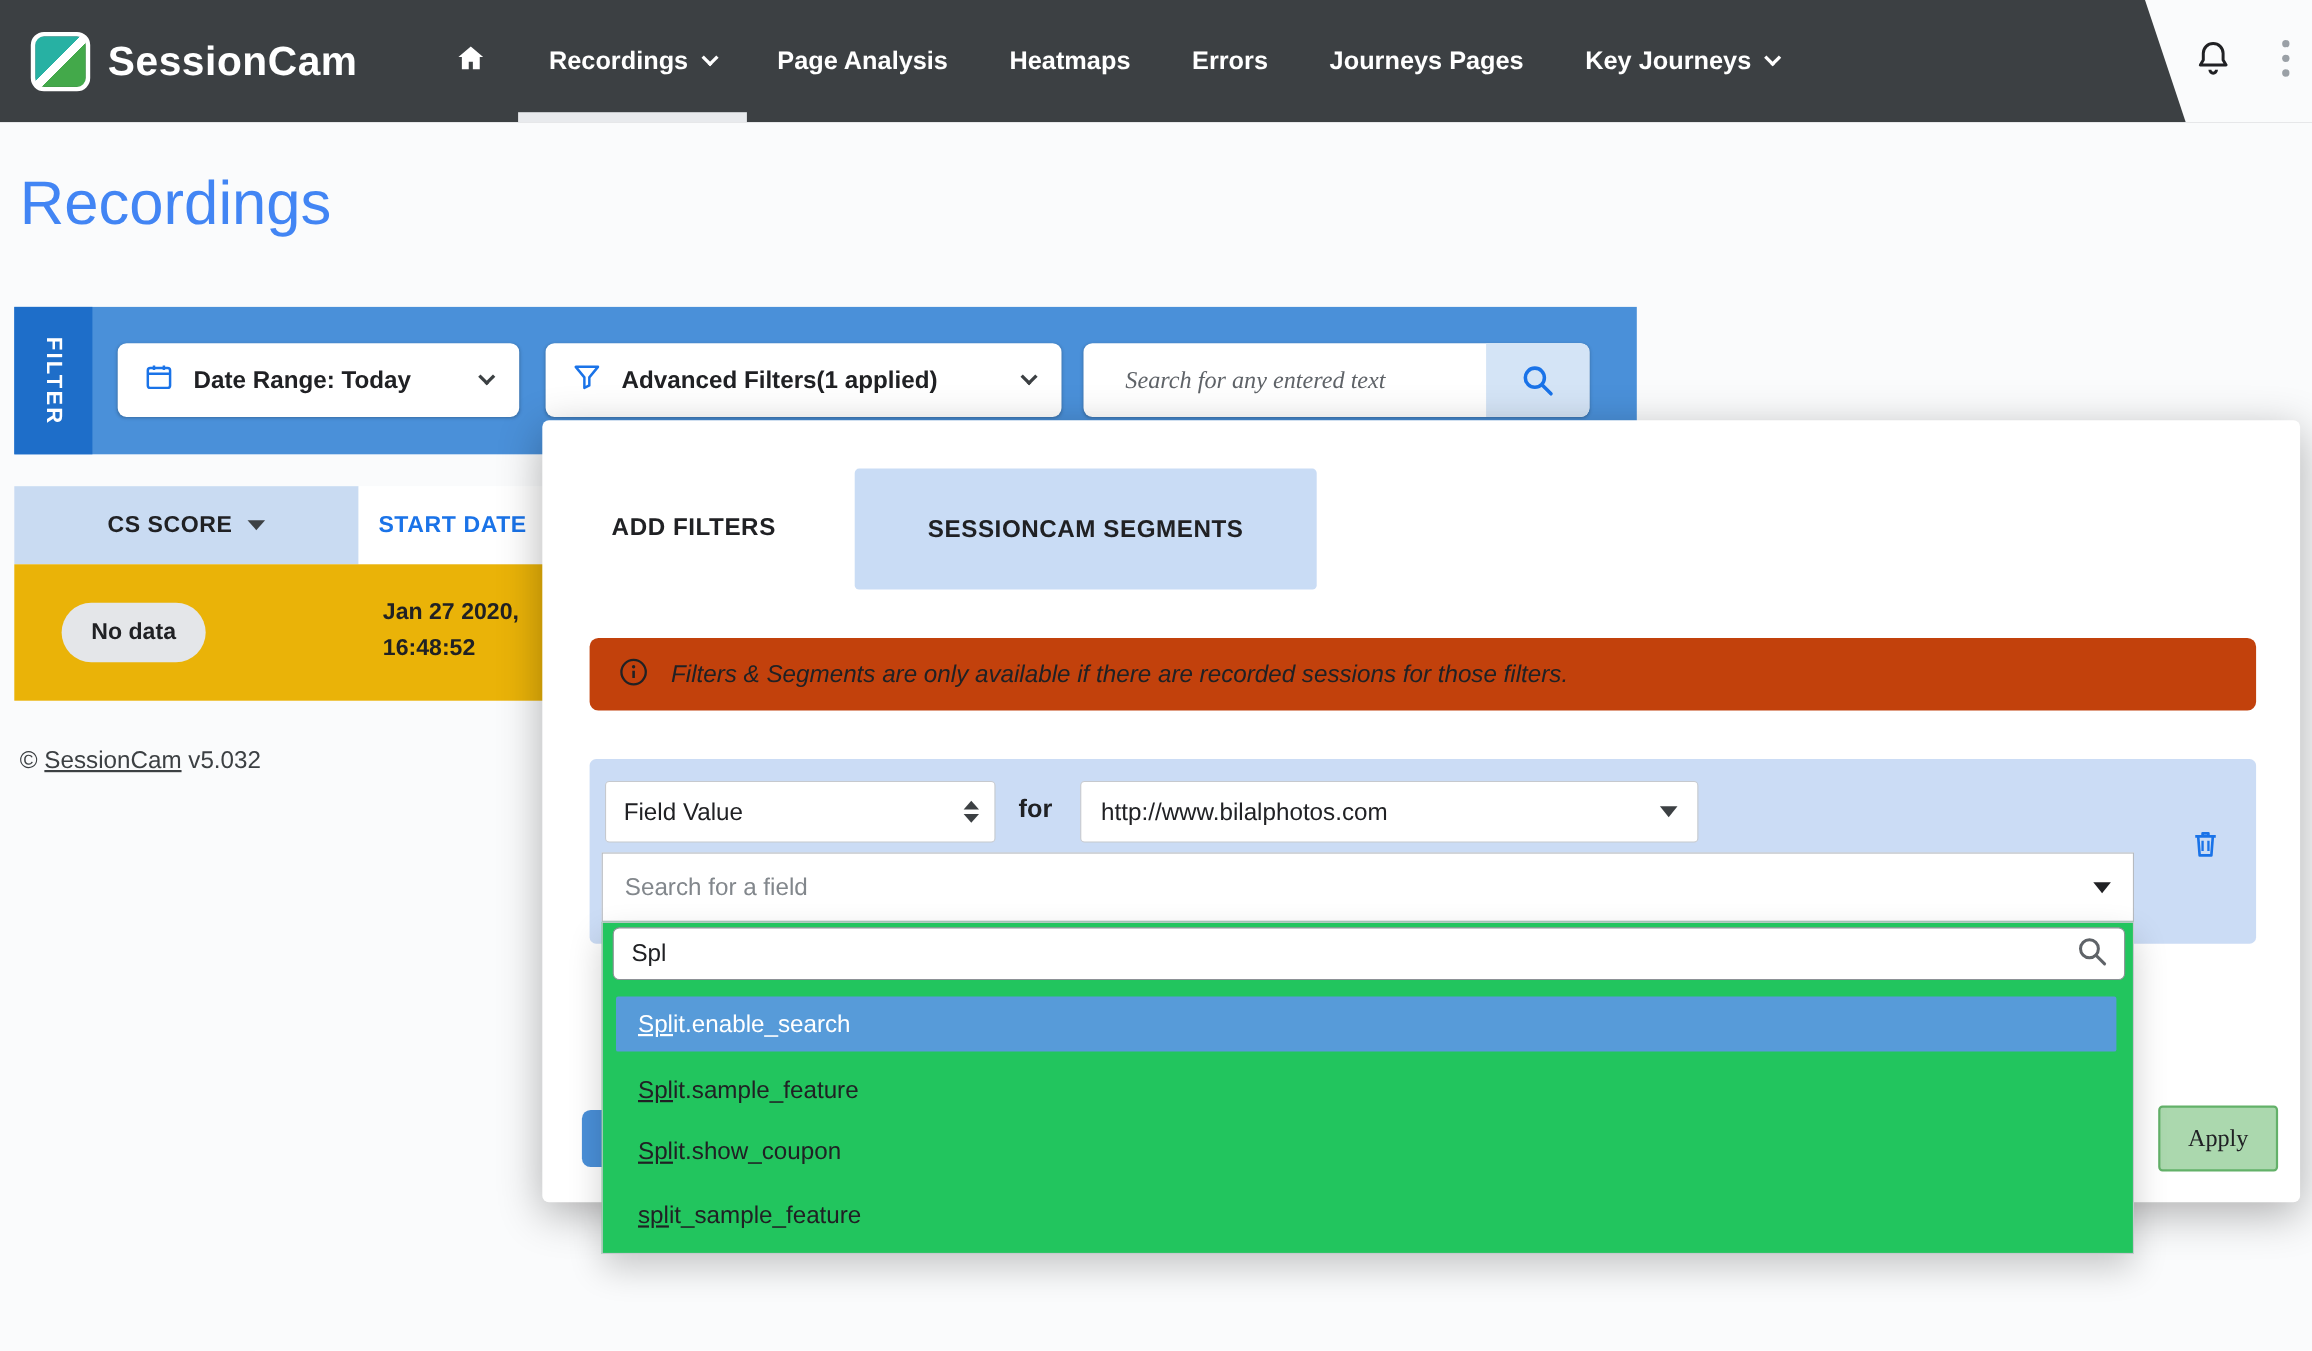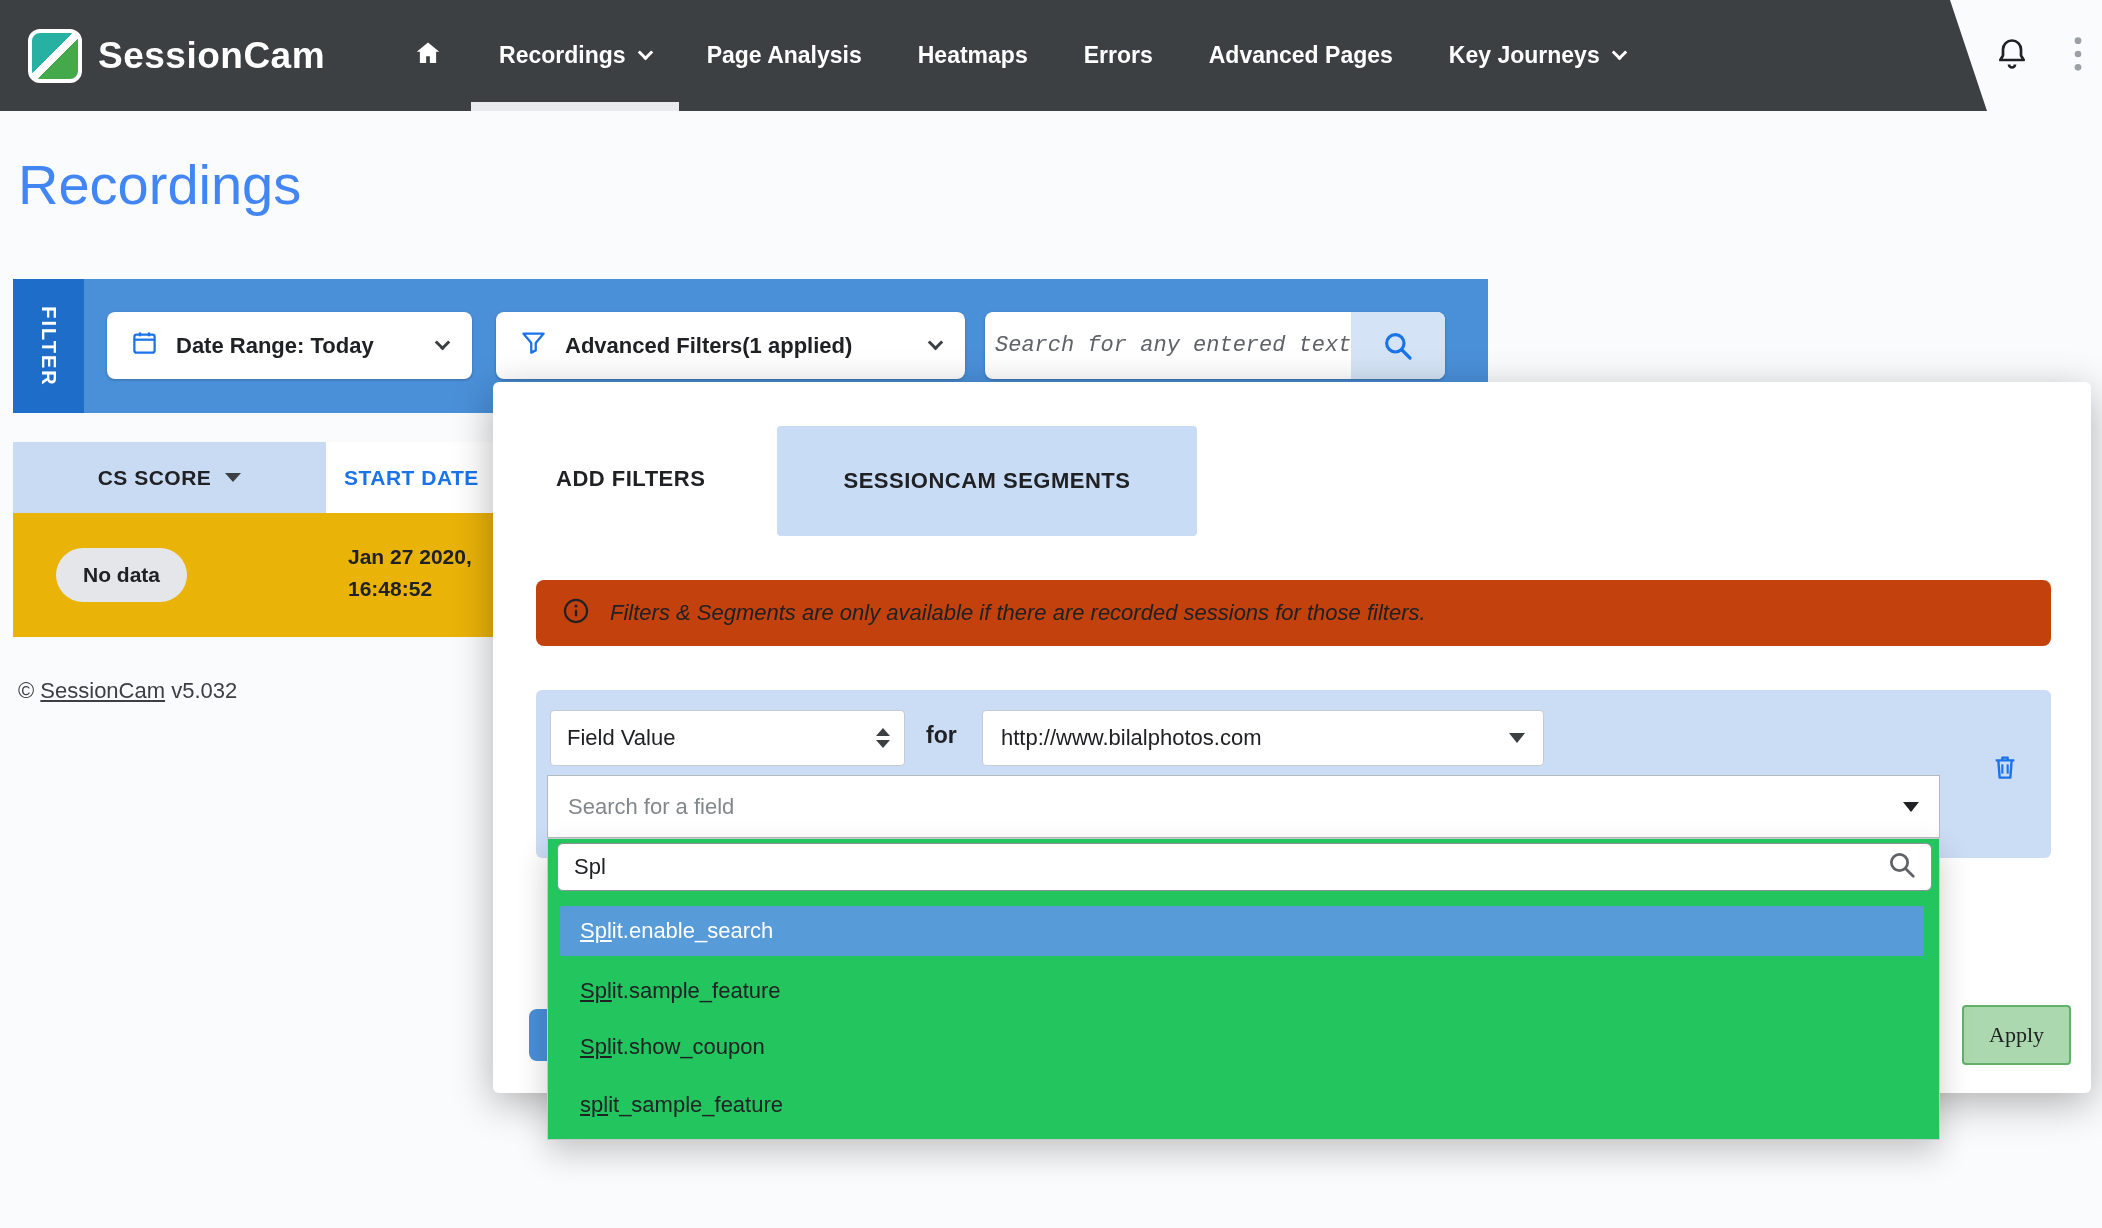--- a/index.html
+++ b/index.html
@@ -29,21 +29,21 @@
   
   .filter-bar { position:absolute; left:13px; top:279px; width:1475px; height:134px; background:#4a90d9; z-index:5; }
   .filter-tab { position:absolute; left:0; top:0; width:71px; height:134px; background:#1e6ec9; display:flex; align-items:center; justify-content:center; cursor:pointer; }
   .filter-tab span { transform:rotate(90deg); color:#fff; font-size:20px; font-weight:700; letter-spacing:2px; }
   .btn-white { position:absolute; top:33px; height:67px; background:#fff; border-radius:8px; display:flex; align-items:center;
     box-shadow:0 1px 3px rgba(0,0,0,.25); font-size:22px; font-weight:700; color:#202124; cursor:pointer; }
   .btn-date { left:94px; width:365px; padding:0 24px; gap:18px; }
   .btn-adv  { left:483px; width:469px; padding:0 24px; gap:18px; }
   .btn-white .chev { color:#3c4043; margin-left:auto; }
   .search-box { position:absolute; left:972px; top:33px; width:460px; height:67px; background:#fff; border-radius:8px; display:flex; overflow:hidden; box-shadow:0 1px 3px rgba(0,0,0,.25); }
-  .search-box input { flex:1; border:none; outline:none; padding-left:10px; font-size:22px; color:#202124; font-family:Liberation Mono, monospace; background:transparent; }
+  .search-box input { flex:1; border:none; outline:none; padding-left:38px; font-size:22px; color:#202124; font-family:Liberation Serif, serif; background:transparent; }
   .search-box input::placeholder { font-style:italic; color:#5f6368; }
   .search-btn { width:94px; background:#d4e4f6; display:flex; align-items:center; justify-content:center; cursor:pointer; }
 
   
   .th-cs { position:absolute; left:13px; top:442px; width:313px; height:71px; background:#c9dbf2; display:flex; align-items:center; justify-content:center; gap:14px; font-size:21px; font-weight:700; color:#202124; letter-spacing:.5px; cursor:pointer; }
   .tri-dn { width:0; height:0; border-left:8px solid transparent; border-right:8px solid transparent; border-top:9px solid #3c4043; }
   .th-date { position:absolute; left:326px; top:442px; width:260px; height:71px; background:#fff; display:flex; align-items:center; padding-left:18px; font-size:21px; font-weight:700; color:#1a73e8; letter-spacing:.5px; cursor:pointer; }
   .t-row { position:absolute; left:13px; top:513px; width:573px; height:124px; background:#eab308; }
   .pill { position:absolute; left:43px; top:35px; width:131px; height:54px; background:#e4e6e9; border-radius:27px; display:flex; align-items:center; justify-content:center; font-size:21px; font-weight:700; color:#202124; }
   .row-date { position:absolute; left:335px; top:28px; font-size:21px; font-weight:700; color:#202124; line-height:32px; }
@@ -103,21 +103,21 @@
       <div class="nav-item">
         <span>Page Analysis</span>
       </div>
       <div class="nav-item">
         <span>Heatmaps</span>
       </div>
       <div class="nav-item">
         <span>Errors</span>
       </div>
       <div class="nav-item">
-        <span>Advanced Pages</span>
+        <span>Journeys Pages</span>
       </div>
       <div class="nav-item">
         <span>Key Journeys</span>
         <span class="chev"></span>
       </div>
     </div>
     <div class="nav-wedge">
       <span class="bell-btn">
         <svg width="36" height="36" viewBox="0 0 24 24">
             <path d="M12 3a6 6 0 0 0-6 6v4l-1.8 3h15.6L18 13V9a6 6 0 0 0-6-6z" fill="none" stroke="#202124" stroke-width="1.8" stroke-linejoin="round"></path>

